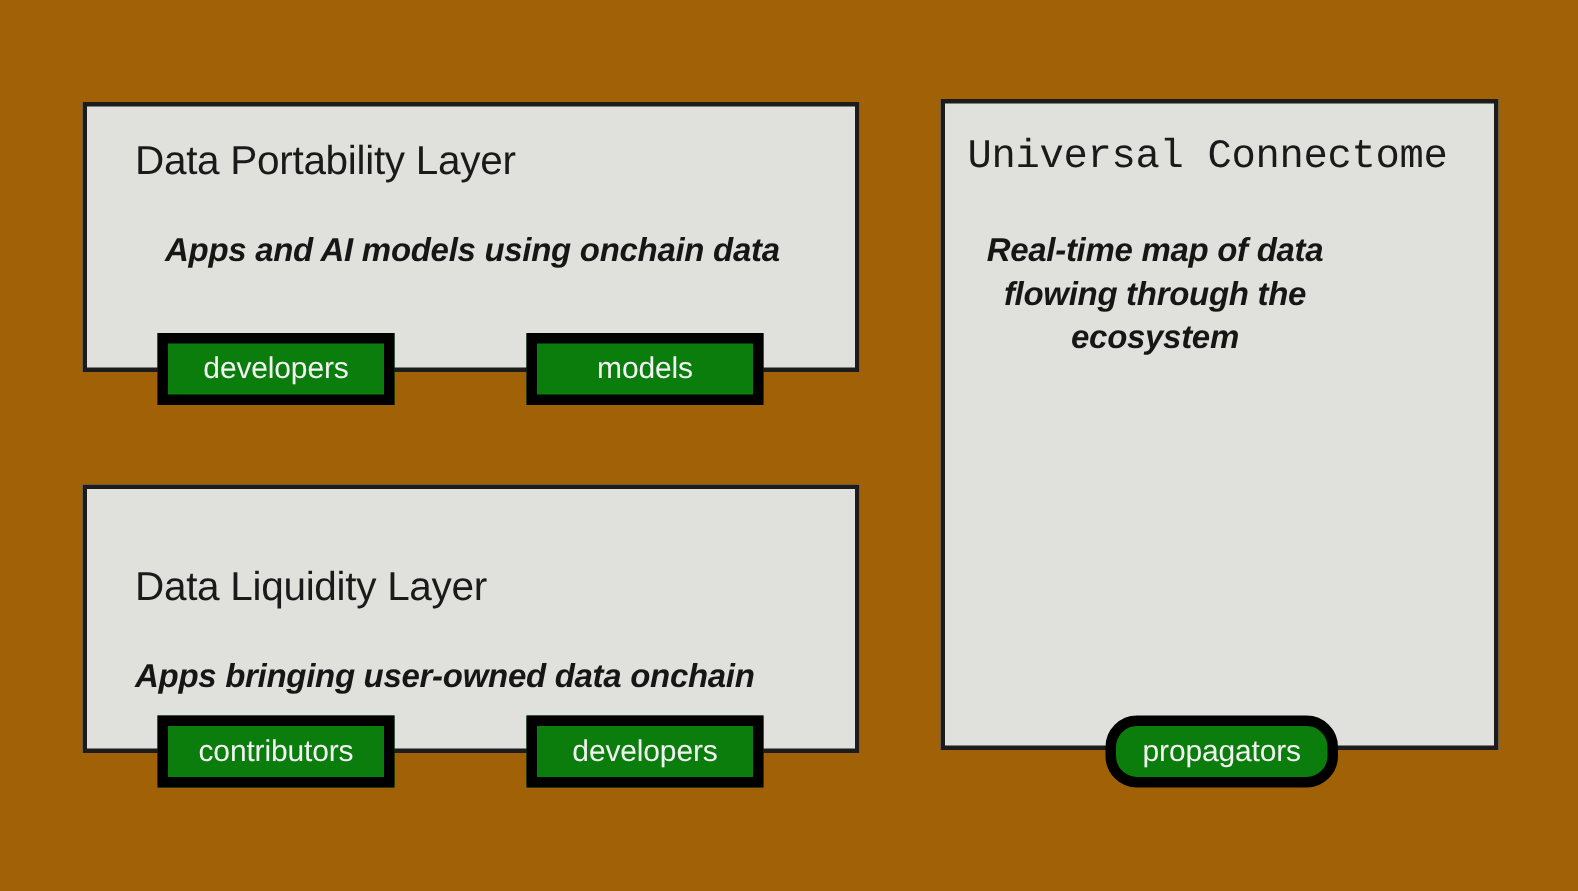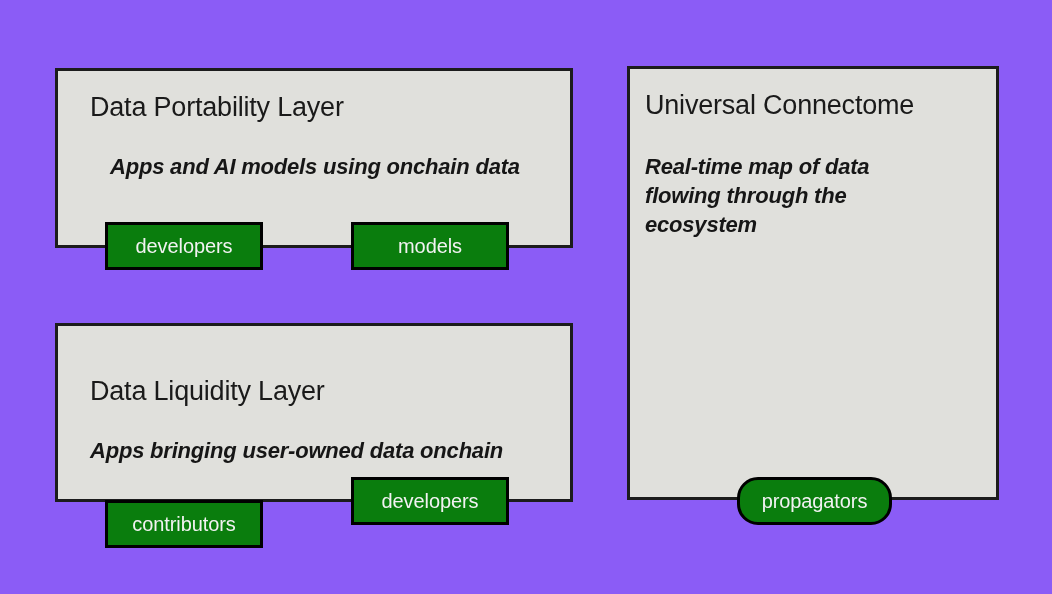--- a/index.html
+++ b/index.html
@@ -10,21 +10,21 @@
     width: 1052px;
     height: 594px;
     background: #efefe9;
     font-family: "Liberation Sans", sans-serif;
     overflow: hidden;
   }
   #canvas {
     position: relative;
     width: 1052px;
     height: 594px;
-    background: #8b5cf6;
+    background: #a16207;
   }
 
   
   .panel {
     position: absolute;
     background: #e0e0dc;
     border: 3px solid #1c1c1c;
     box-sizing: border-box;
   }
   .panel-title {
@@ -45,21 +45,21 @@
     letter-spacing: -0.2px;
     line-height: 29px;
   }
   .panel-sub.nowrap { white-space: nowrap; }
   .panel-sub.wrapped { width: 250px; }
 
   
   .chip {
     position: absolute;
     background: #0a7d0d;
-    border: 3px solid #000000;
+    border: 7px solid #000000;
     box-sizing: border-box;
     color: #f2f2f2;
     font-size: 20px;
     font-weight: 400;
     letter-spacing: -0.1px;
     display: flex;
     align-items: center;
     justify-content: center;
     white-space: nowrap;
     z-index: 5;
@@ -68,26 +68,26 @@
   
   #panel-portability { left: 55px;  top: 68px;  width: 518px; height: 180px; }
   #title-portability { left: 90px;  top: 94px;  }
   #sub-portability   { left: 90px;  top: 152px; margin-left: 20px; }
 
   #panel-liquidity   { left: 55px;  top: 323px; width: 518px; height: 179px; }
   #title-liquidity   { left: 90px;  top: 350px; margin-top: 28px; }
   #sub-liquidity     { left: 90px;  top: 408px; margin-top: 28px; }
 
   #panel-connectome  { left: 627px; top: 66px;  width: 372px; height: 434px; }
-  #title-connectome  { left: 645px; top: 92px;  }
-  #sub-connectome    { left: 645px; top: 152px; }
+  #title-connectome  { left: 645px; top: 92px; font-family: Liberation Mono, monospace;  }
+  #sub-connectome    { left: 645px; top: 152px; text-align: center; }
 
   #chip-developers   { left: 105px; top: 222px; width: 158px; height: 48px; }
   #chip-users        { left: 351px; top: 222px; width: 158px; height: 48px; }
-  #chip-contributors { left: 105px; top: 500px; width: 158px; height: 48px; }
+  #chip-contributors { left: 105px; top: 477px; width: 158px; height: 48px; }
   #chip-validators   { left: 351px; top: 477px; width: 158px; height: 48px; }
   #chip-propagators  { left: 737px; top: 477px; width: 155px; height: 48px; border-radius: 21px; }
 </style>
 </head>
 <body>
 
 <div id="canvas">
 
   <div class="panel" id="panel-portability"></div>
   <div class="panel-title" id="title-portability">Data Portability Layer</div>

